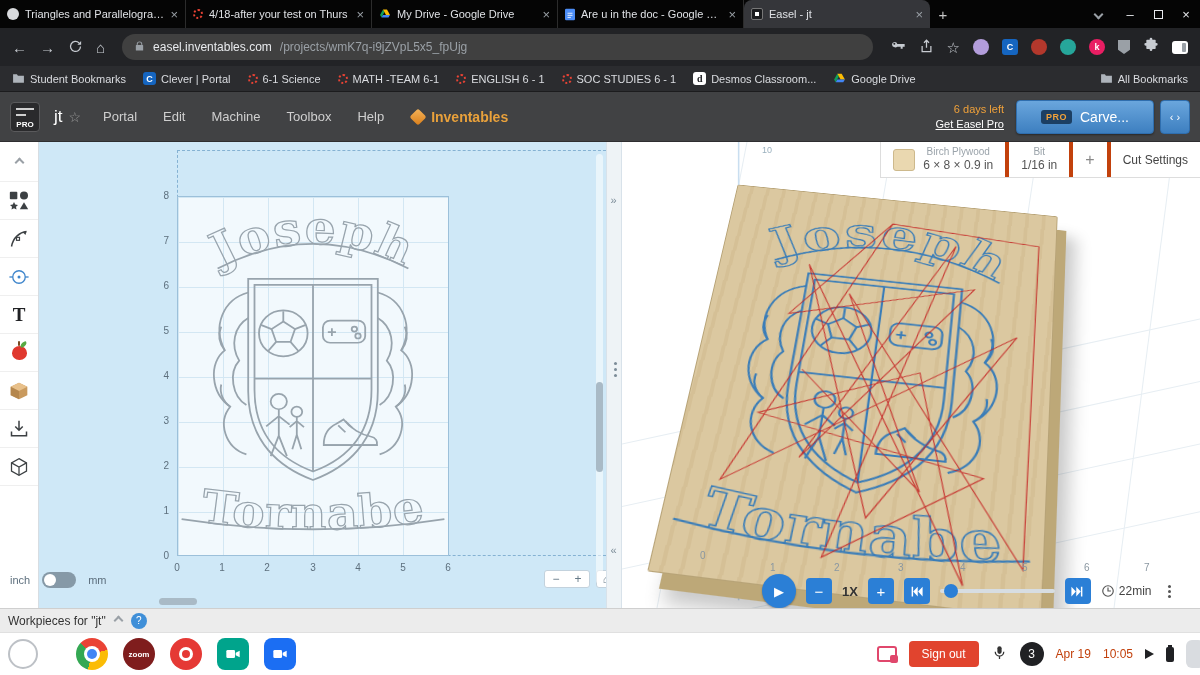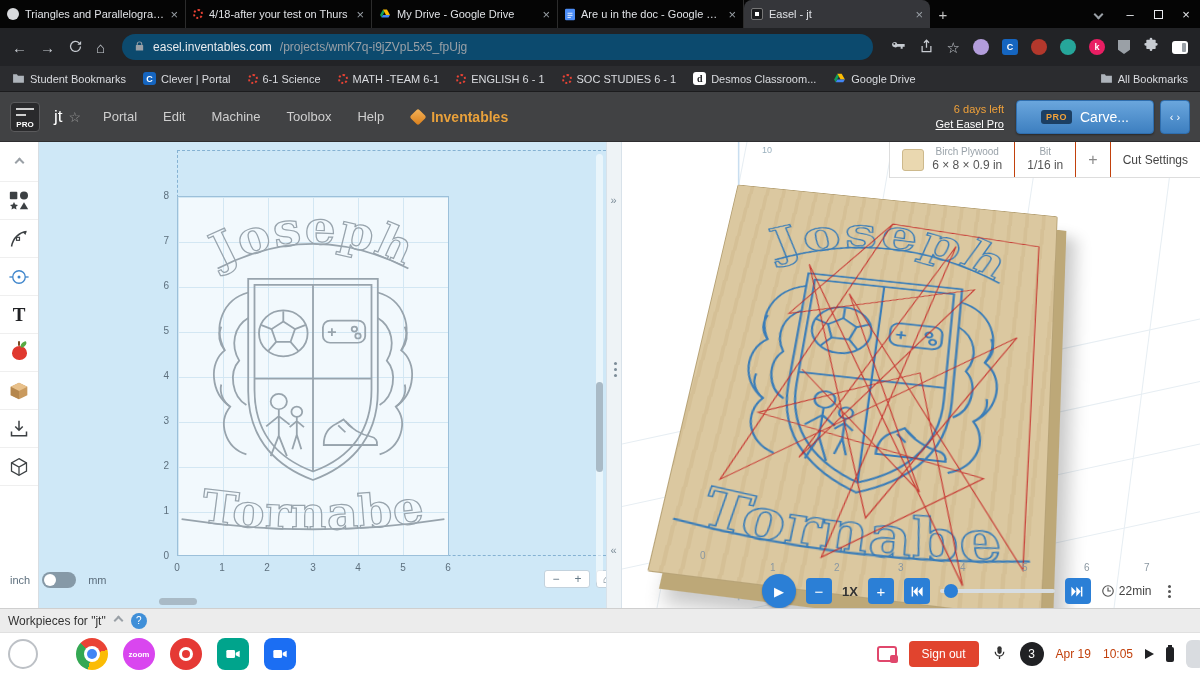--- a/index.html
+++ b/index.html
@@ -24,21 +24,21 @@
   .chev-down{transform:rotate(45deg)}
   .chev-up{transform:rotate(-135deg)}
   .chev-right{transform:rotate(-45deg)}
   .tab-strip-chev{margin:0 14px}
   .winctl{width:28px;text-align:center;color:#e8eaed;font-size:13px}
   .win-max i{display:inline-block;width:9px;height:9px;border:1.5px solid #e8eaed}
 
   
   .addrbar{height:38px;background:#222326;display:flex;align-items:center;padding:0 12px;gap:13px}
   .nav-ic{color:#c7cbd1;font-size:15px;line-height:1}
-  .omnibox{flex:1;height:26px;background:#0c4a6e;border-radius:13px;display:flex;align-items:center;gap:8px;padding:0 12px;font-size:12px;min-width:0;margin:0 4px}
+  .omnibox{flex:1;height:26px;background:#404040;border-radius:13px;display:flex;align-items:center;gap:8px;padding:0 12px;font-size:12px;min-width:0;margin:0 4px}
   .url-domain{color:#e8eaed}
   .url-path{color:#9aa0a6;white-space:nowrap;overflow:hidden;text-overflow:ellipsis}
   .ext{width:16px;height:16px;border-radius:50%;display:inline-flex;align-items:center;justify-content:center;font-size:9px;font-weight:bold;color:#fff}
   .ext-purple{background:#b39ddb}
   .ext-clever{background:#1565c0;border-radius:3px}
   .ext-red{background:#b3382c}
   .ext-teal{background:#26a69a}
   .ext-kami{background:#e91e63}
   .ext-shield{width:12px;height:14px;background:#9aa0a6;border-radius:0;clip-path:polygon(0 0,100% 0,100% 70%,50% 100%,0 70%)}
   .sidepanel-ic{width:16px;height:13px;background:#fff;border-radius:3px;position:relative}
@@ -97,21 +97,21 @@
   .preview{width:600px;position:relative;background:#fff;overflow:hidden}
   .grid-bg{position:absolute;inset:0}
   .ptick-top{position:absolute;left:140px;top:3px;font-size:9px;color:#9ab0be}
   .pxt{position:absolute;font-size:10px;color:#8a97a1}
   .board-wrap{position:absolute;left:72px;top:16px;width:356px;height:438px;transform:perspective(900px) rotateX(26deg) rotateZ(7deg)}
   .board{position:absolute;inset:0;background:repeating-linear-gradient(93deg,#dbc8a0 0 14px,#d5c096 14px 18px);border:1px solid #b7a377;border-radius:2px;box-shadow:12px 16px 0 -2px #bda878,20px 26px 18px rgba(0,0,0,.22)}
   .board .crest-blue{position:absolute;inset:2%;width:96%;height:96%;color:#3a7db8}
   .toolpath{position:absolute;inset:0;width:100%;height:100%}
 
   .mat-header{position:absolute;top:0;right:0;height:36px;display:flex;align-items:stretch;border-left:1px solid #ddd;border-bottom:1px solid #ddd;background:#fff}
-  .mh-cell{display:flex;align-items:center;justify-content:center;padding:0 12px;border-right:1px solid #c2410c}
+  .mh-cell{display:flex;align-items:center;justify-content:center;padding:0 12px;border-right:4px solid #c2410c}
   .mh-cell:last-child{border-right:none}
   .mh-col{display:flex;flex-direction:column;align-items:center;justify-content:center;line-height:1.25}
   .mh-label{font-size:10px;color:#9aa3aa}
   .mh-value{font-size:12px;color:#555}
   .swatch{width:22px;height:22px;background:#ead8b0;border:1px solid #cdb98c;border-radius:3px;margin-right:8px}
   .mh-plus{font-size:16px;color:#888}
   .mh-cut{font-size:12px;color:#444}
 
   .playbar{position:absolute;left:140px;top:432px;display:flex;align-items:center;gap:10px}
   .play{width:34px;height:34px;border-radius:50%;background:#2b7fd6;color:#fff;display:flex;align-items:center;justify-content:center;font-size:13px;box-shadow:0 1px 2px rgba(0,0,0,.3)}
@@ -132,21 +132,21 @@
 
   
   .shelf{height:43px;background:#fff;display:flex;align-items:center;padding:0 8px;gap:12px;border-top:1px solid #e0e0e0}
   .launcher{width:30px;height:30px;border-radius:50%;background:#fff;border:2px solid #bdc1c6}
   .desk-pill{width:130px;height:30px;border-radius:16px;border:1px solid #c6c9cc;display:flex;align-items:center;justify-content:center;gap:10px;font-size:12px;color:#3c4043;margin-left:262px}
   .apps{display:flex;align-items:center;gap:15px;margin-left:26px}
   .sh-icon{width:32px;height:32px;display:inline-flex;align-items:center;justify-content:center}
   .chrome{border-radius:50%;background:conic-gradient(from -45deg,#ea4335 0 120deg,#fbbc05 0 240deg,#34a853 0 360deg);position:relative}
   .chrome::before{content:"";position:absolute;inset:8px;background:#fff;border-radius:50%}
   .chrome::after{content:"";position:absolute;inset:11px;background:#4285f4;border-radius:50%}
-  .zoomapp{border-radius:50%;background:#d946ef;color:#fff;font-size:8px;font-weight:bold}
+  .zoomapp{border-radius:50%;background:#7f1d1d;color:#fff;font-size:8px;font-weight:bold}
   .redapp{border-radius:50%;background:#e53935;position:relative}
   .redapp::before{content:"";position:absolute;inset:9px;border:3px solid #fff;border-radius:50%}
   .tealapp{border-radius:8px;background:#00a48c}
   .blueapp{border-radius:8px;background:#1b6ef3}
   .shelf .spacer{flex:1}
   .notif{width:20px;height:16px;border:2px solid #e0476c;border-radius:3px;position:relative}
   .notif::after{content:"";position:absolute;right:-3px;bottom:-3px;width:8px;height:8px;background:#e0476c;border-radius:2px}
   .signout{background:#e1442e;color:#fff;font-size:12px;padding:6px 13px;border-radius:4px;border:none}
   .badge3{width:24px;height:24px;border-radius:50%;background:#202124;color:#fff;font-size:12px;display:flex;align-items:center;justify-content:center}
   .sh-date,.sh-time{font-size:12px;color:#c2410c}

